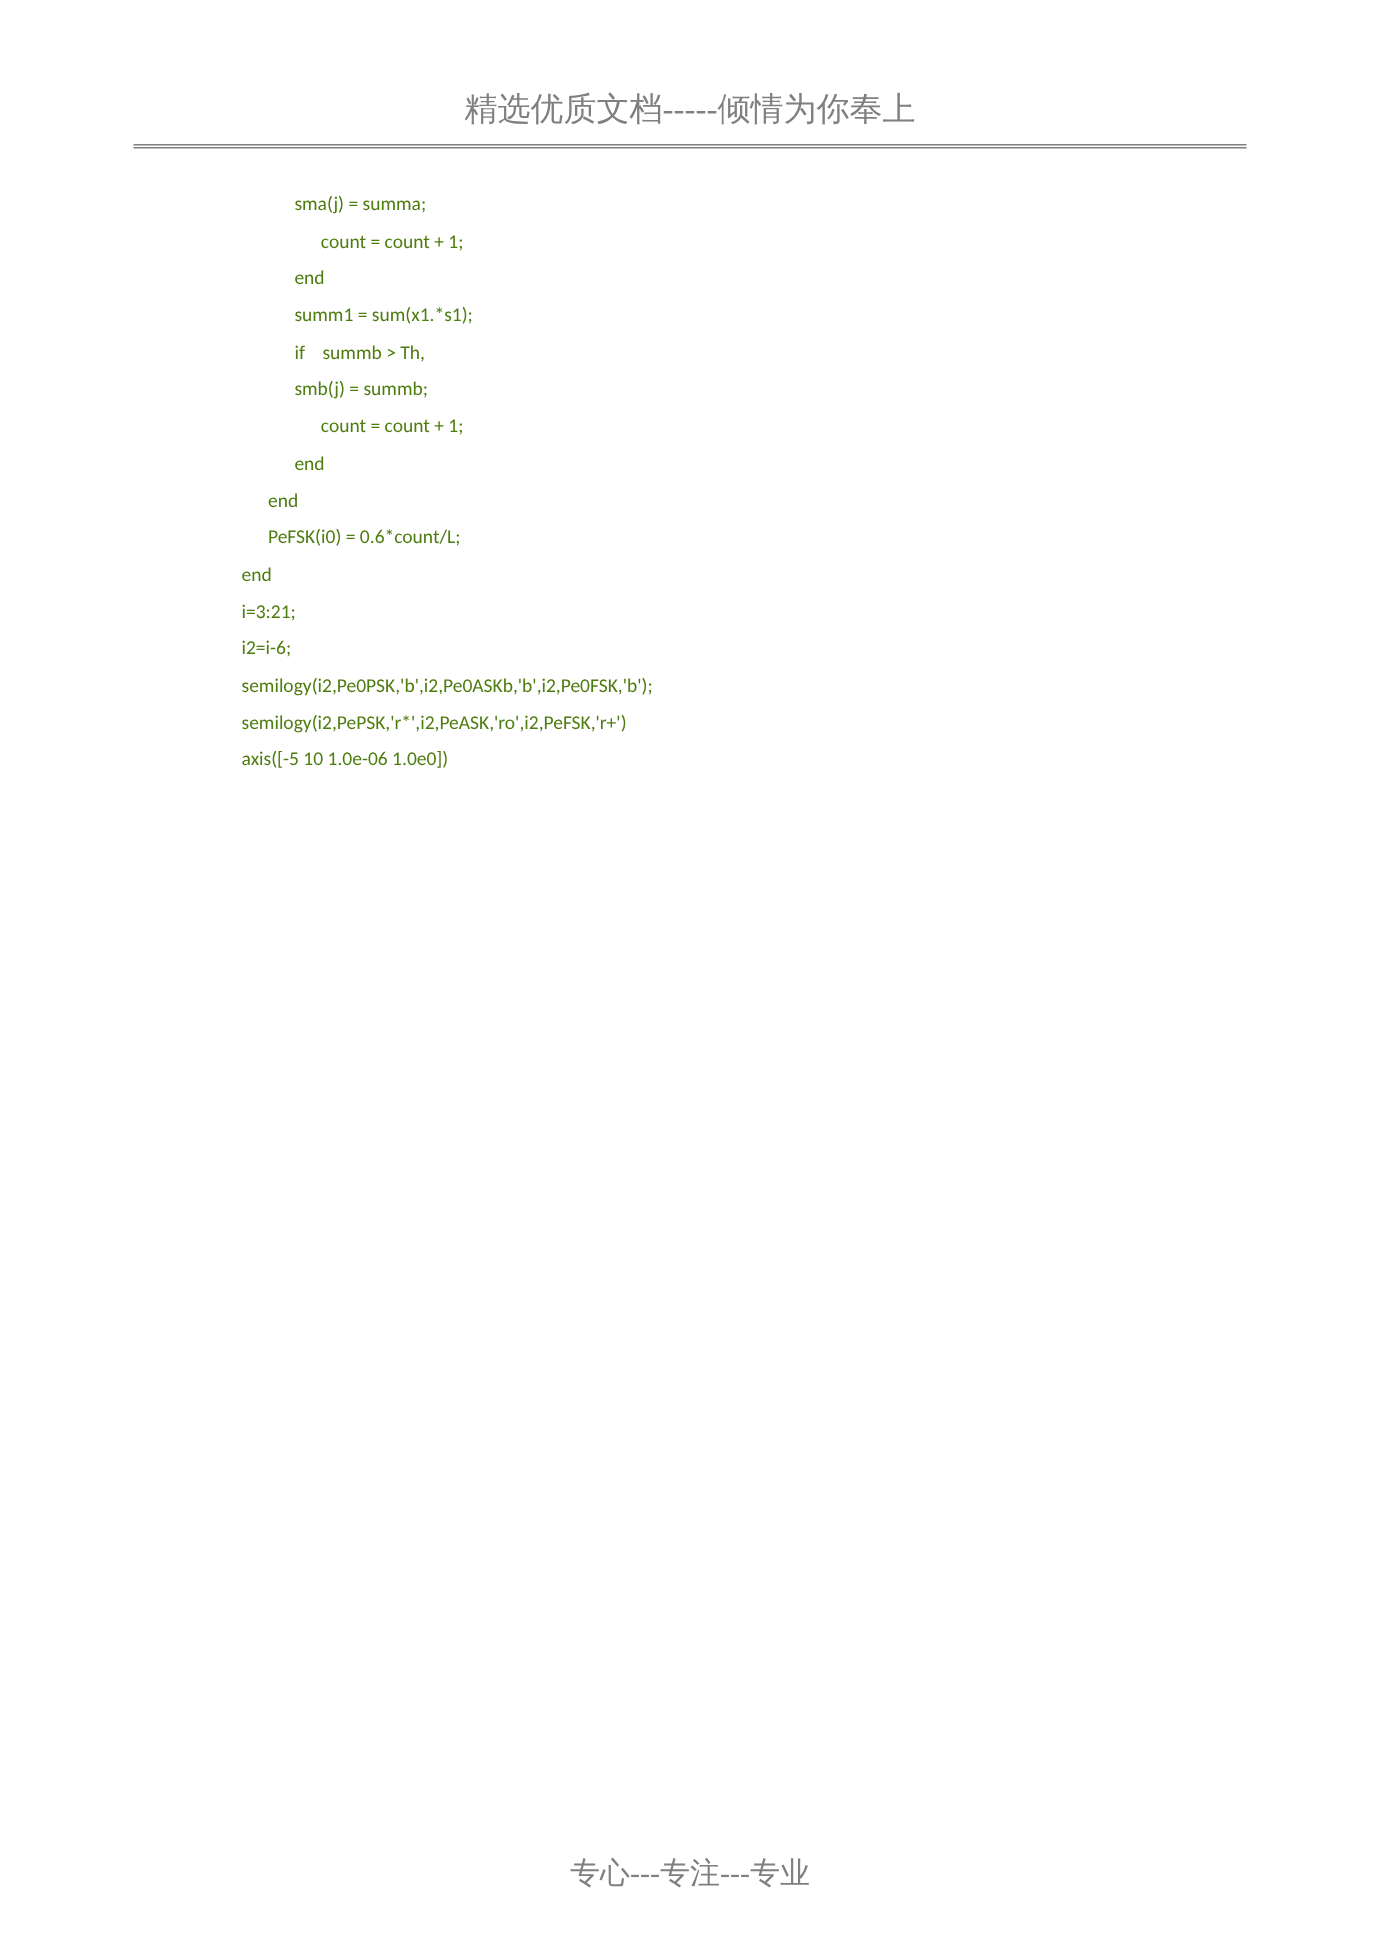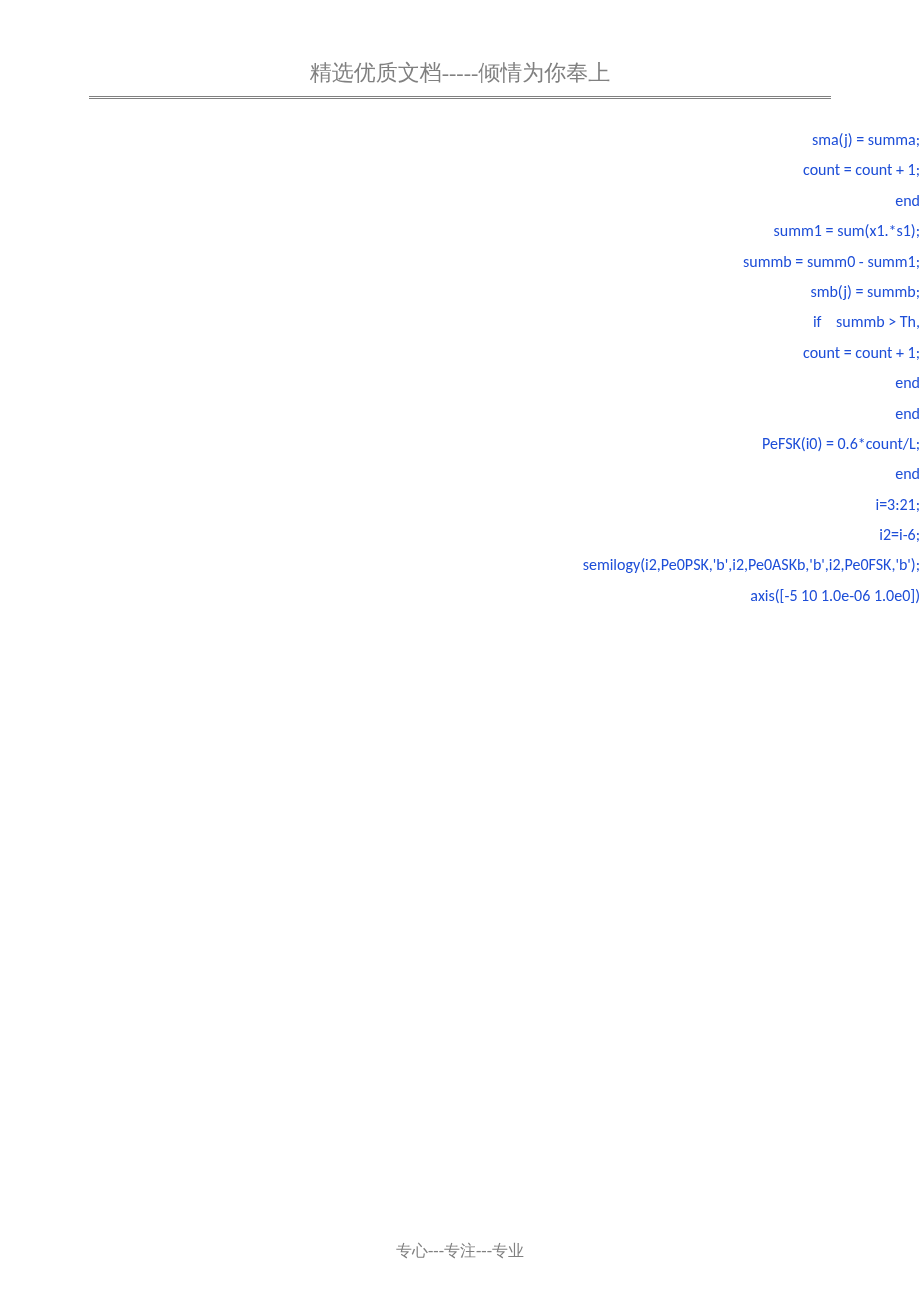--- a/index.html
+++ b/index.html
@@ -1,19 +1,18 @@
 <!DOCTYPE html>
 <html><head>
   <meta charset="utf-8">
   <style>
     * {
       margin: 0;
       padding: 0;
       box-sizing: border-box;
-      text-align: right;
     }
     body {
       width: 920px;
       height: 1302px;
       background: #ffffff;
       font-family: "SimSun", "Calibri", sans-serif;
       position: relative;
     }
     .page {
       width: 100%;
@@ -37,62 +36,62 @@
       margin: 0 auto;
       border: none;
       border-top: 1.5px solid #808080;
       border-bottom: 0.5px solid #808080;
       height: 3px;
       margin-top: 2px;
     }
     .content {
       padding: 26px 0 0 161px;
       font-family: Calibri, Arial, sans-serif;
-      font-size: 16px;
-      color: #1d4ed8;
+      font-size: 13px;
+      color: #4d7c0f;
       line-height: 1.9;
     }
     .code-line {
       white-space: pre;
       font-family: Calibri, Arial, sans-serif;
     }
     .footer {
       position: absolute;
       bottom: 40px;
       width: 100%;
       text-align: center;
-      font-size: 16px;
+      font-size: 20px;
       color: #808080;
       font-family: "SimSun", "宋体", serif;
     }
   </style>
 </head>
 <body>
 
 <div class="page">
   <div class="header">
     <span class="header-cn">精选优质文档-----倾情为你奉上</span>
   </div>
   <hr class="header-rule">
 
   <div class="content">
     <div class="code-line">            sma(j) = summa;</div>
     <div class="code-line">                  count = count + 1;</div>
     <div class="code-line">            end</div>
     <div class="code-line">            summ1 = sum(x1.*s1);</div>
-    <div class="code-line">            summb = summ0 - summ1;</div>
+    <div class="code-line">            if    summb &gt; Th,</div>
     <div class="code-line">            smb(j) = summb;</div>
-    <div class="code-line">            if    summb &gt; Th,</div>
     <div class="code-line">                  count = count + 1;</div>
     <div class="code-line">            end</div>
     <div class="code-line">      end</div>
     <div class="code-line">      PeFSK(i0) = 0.6*count/L;</div>
     <div class="code-line">end</div>
     <div class="code-line">i=3:21;</div>
     <div class="code-line">i2=i-6;</div>
     <div class="code-line">semilogy(i2,Pe0PSK,'b',i2,Pe0ASKb,'b',i2,Pe0FSK,'b');</div>
+    <div class="code-line">semilogy(i2,PePSK,'r*',i2,PeASK,'ro',i2,PeFSK,'r+')</div>
     <div class="code-line">axis([-5 10 1.0e-06 1.0e0])</div>
   </div>
 
   <div class="footer">
     <span>专心---专注---专业</span>
   </div>
 </div>
 
 </body></html>

